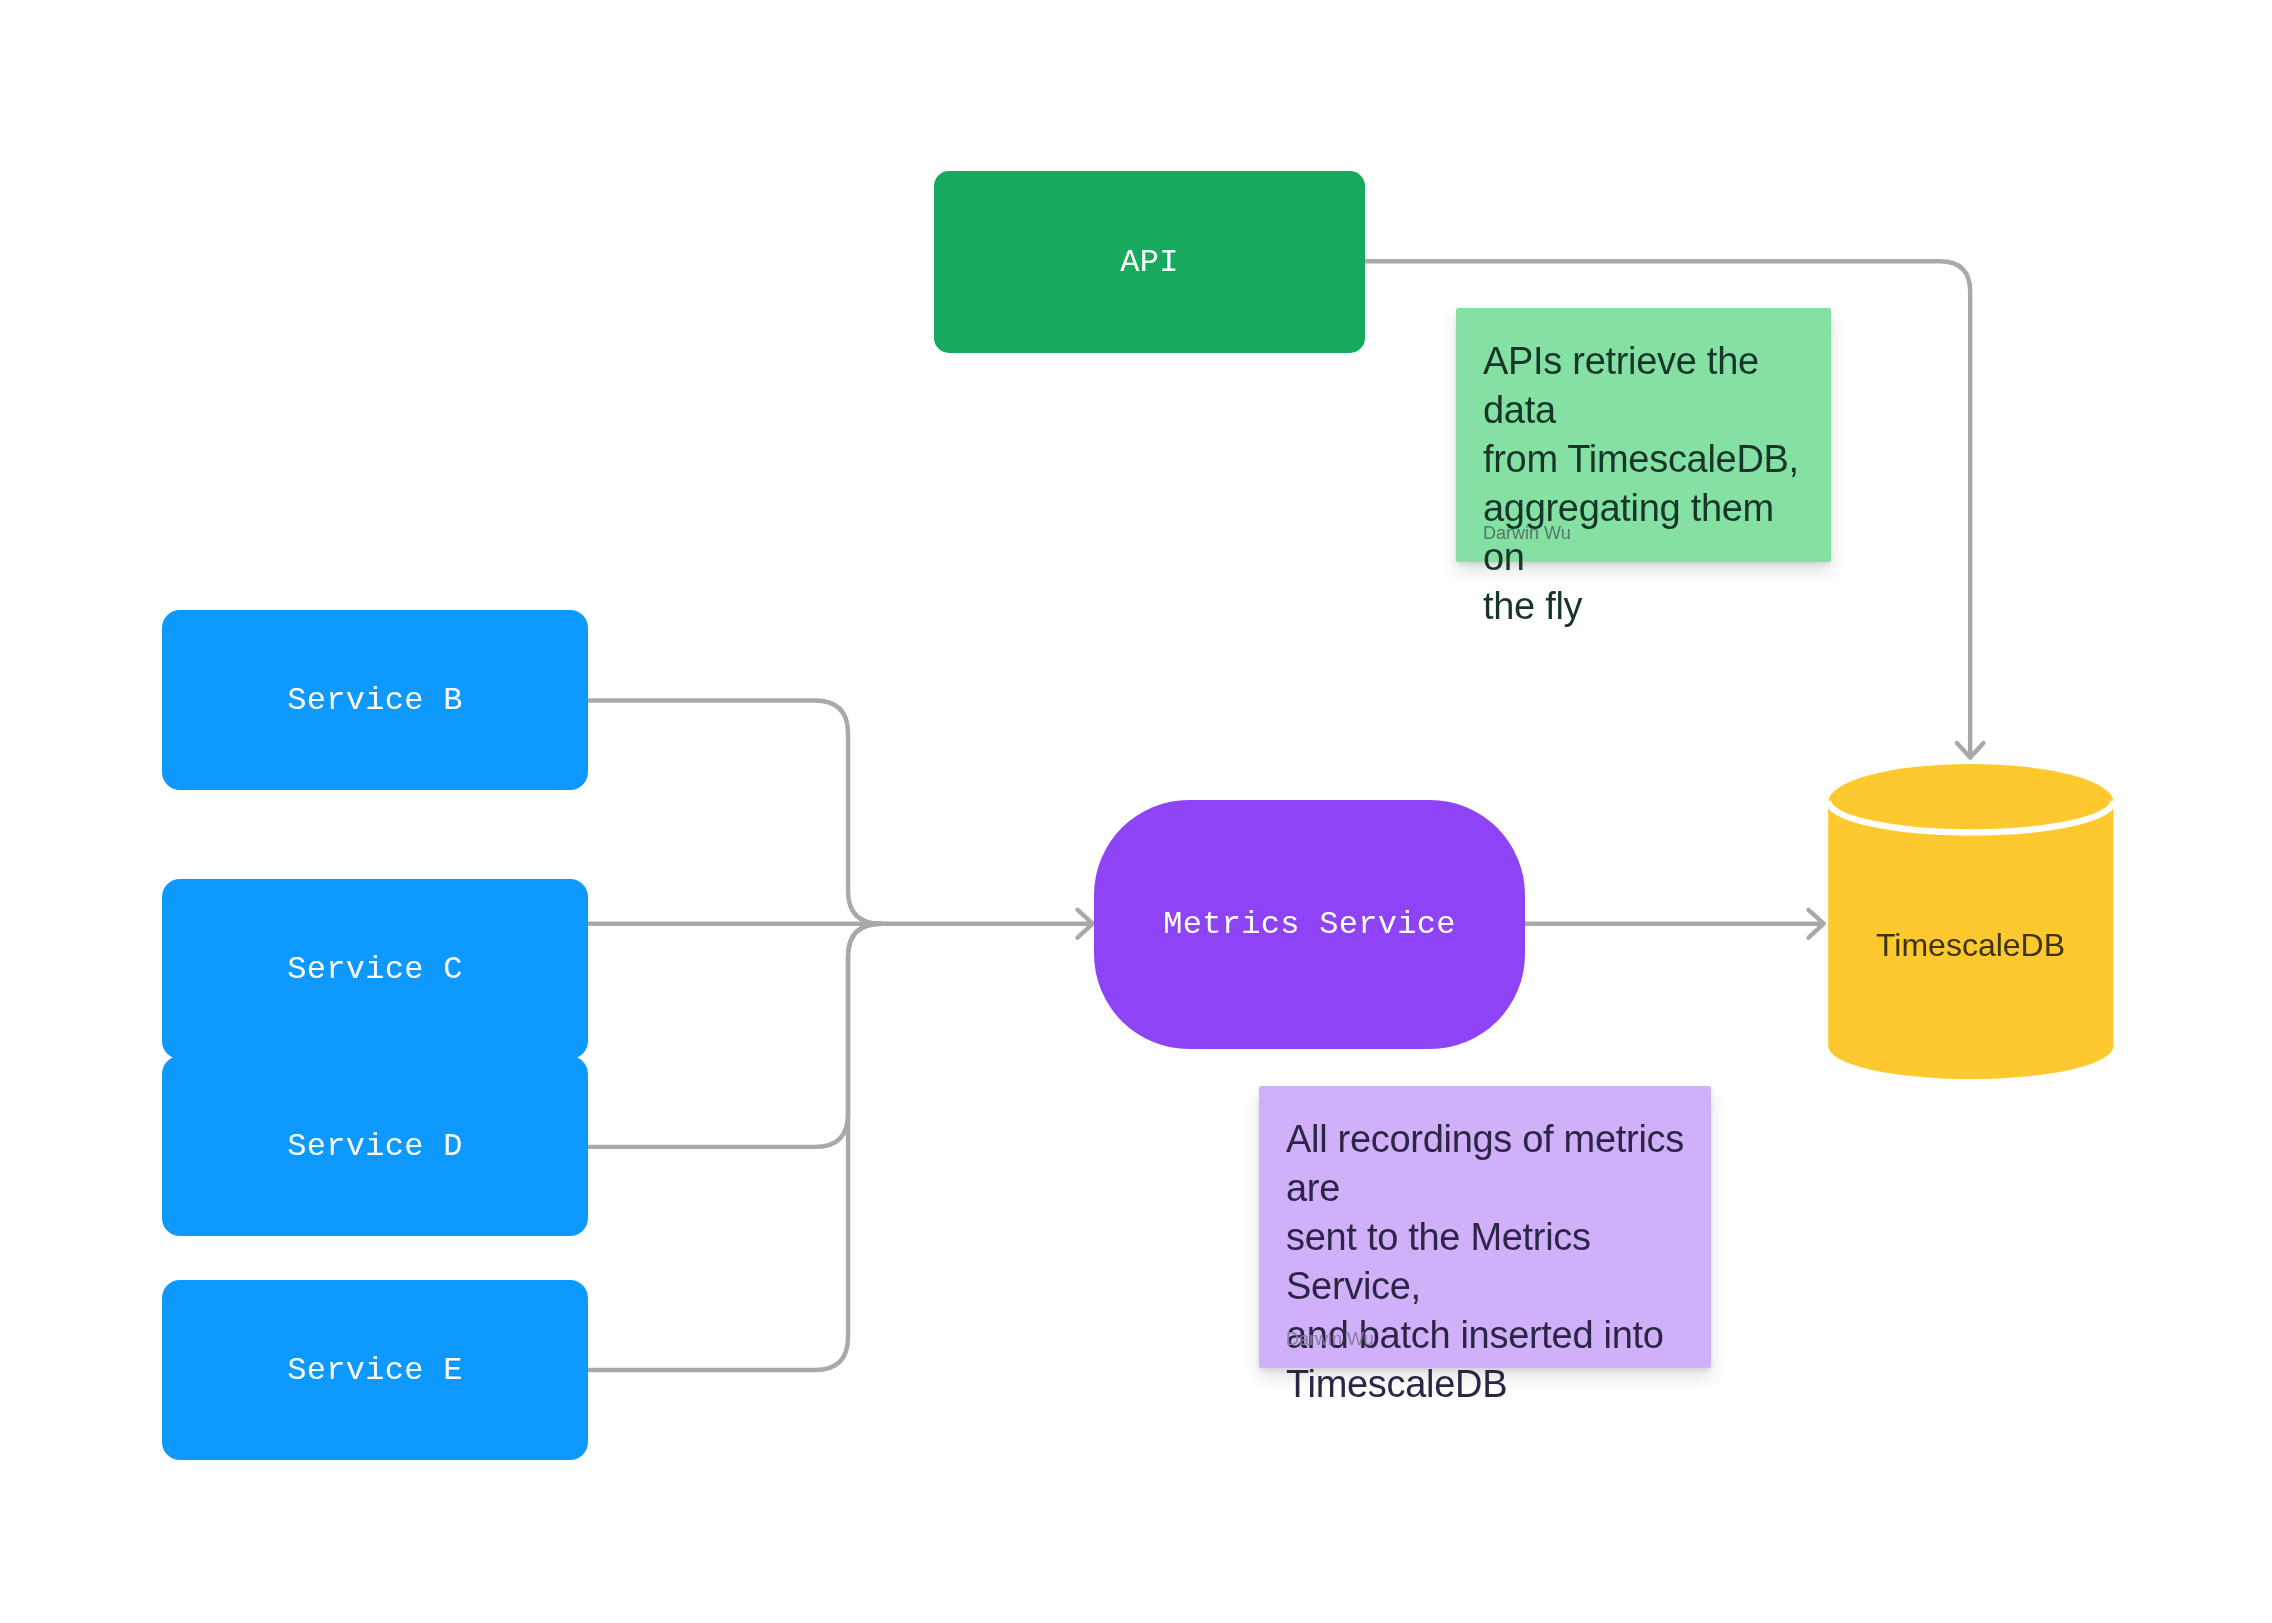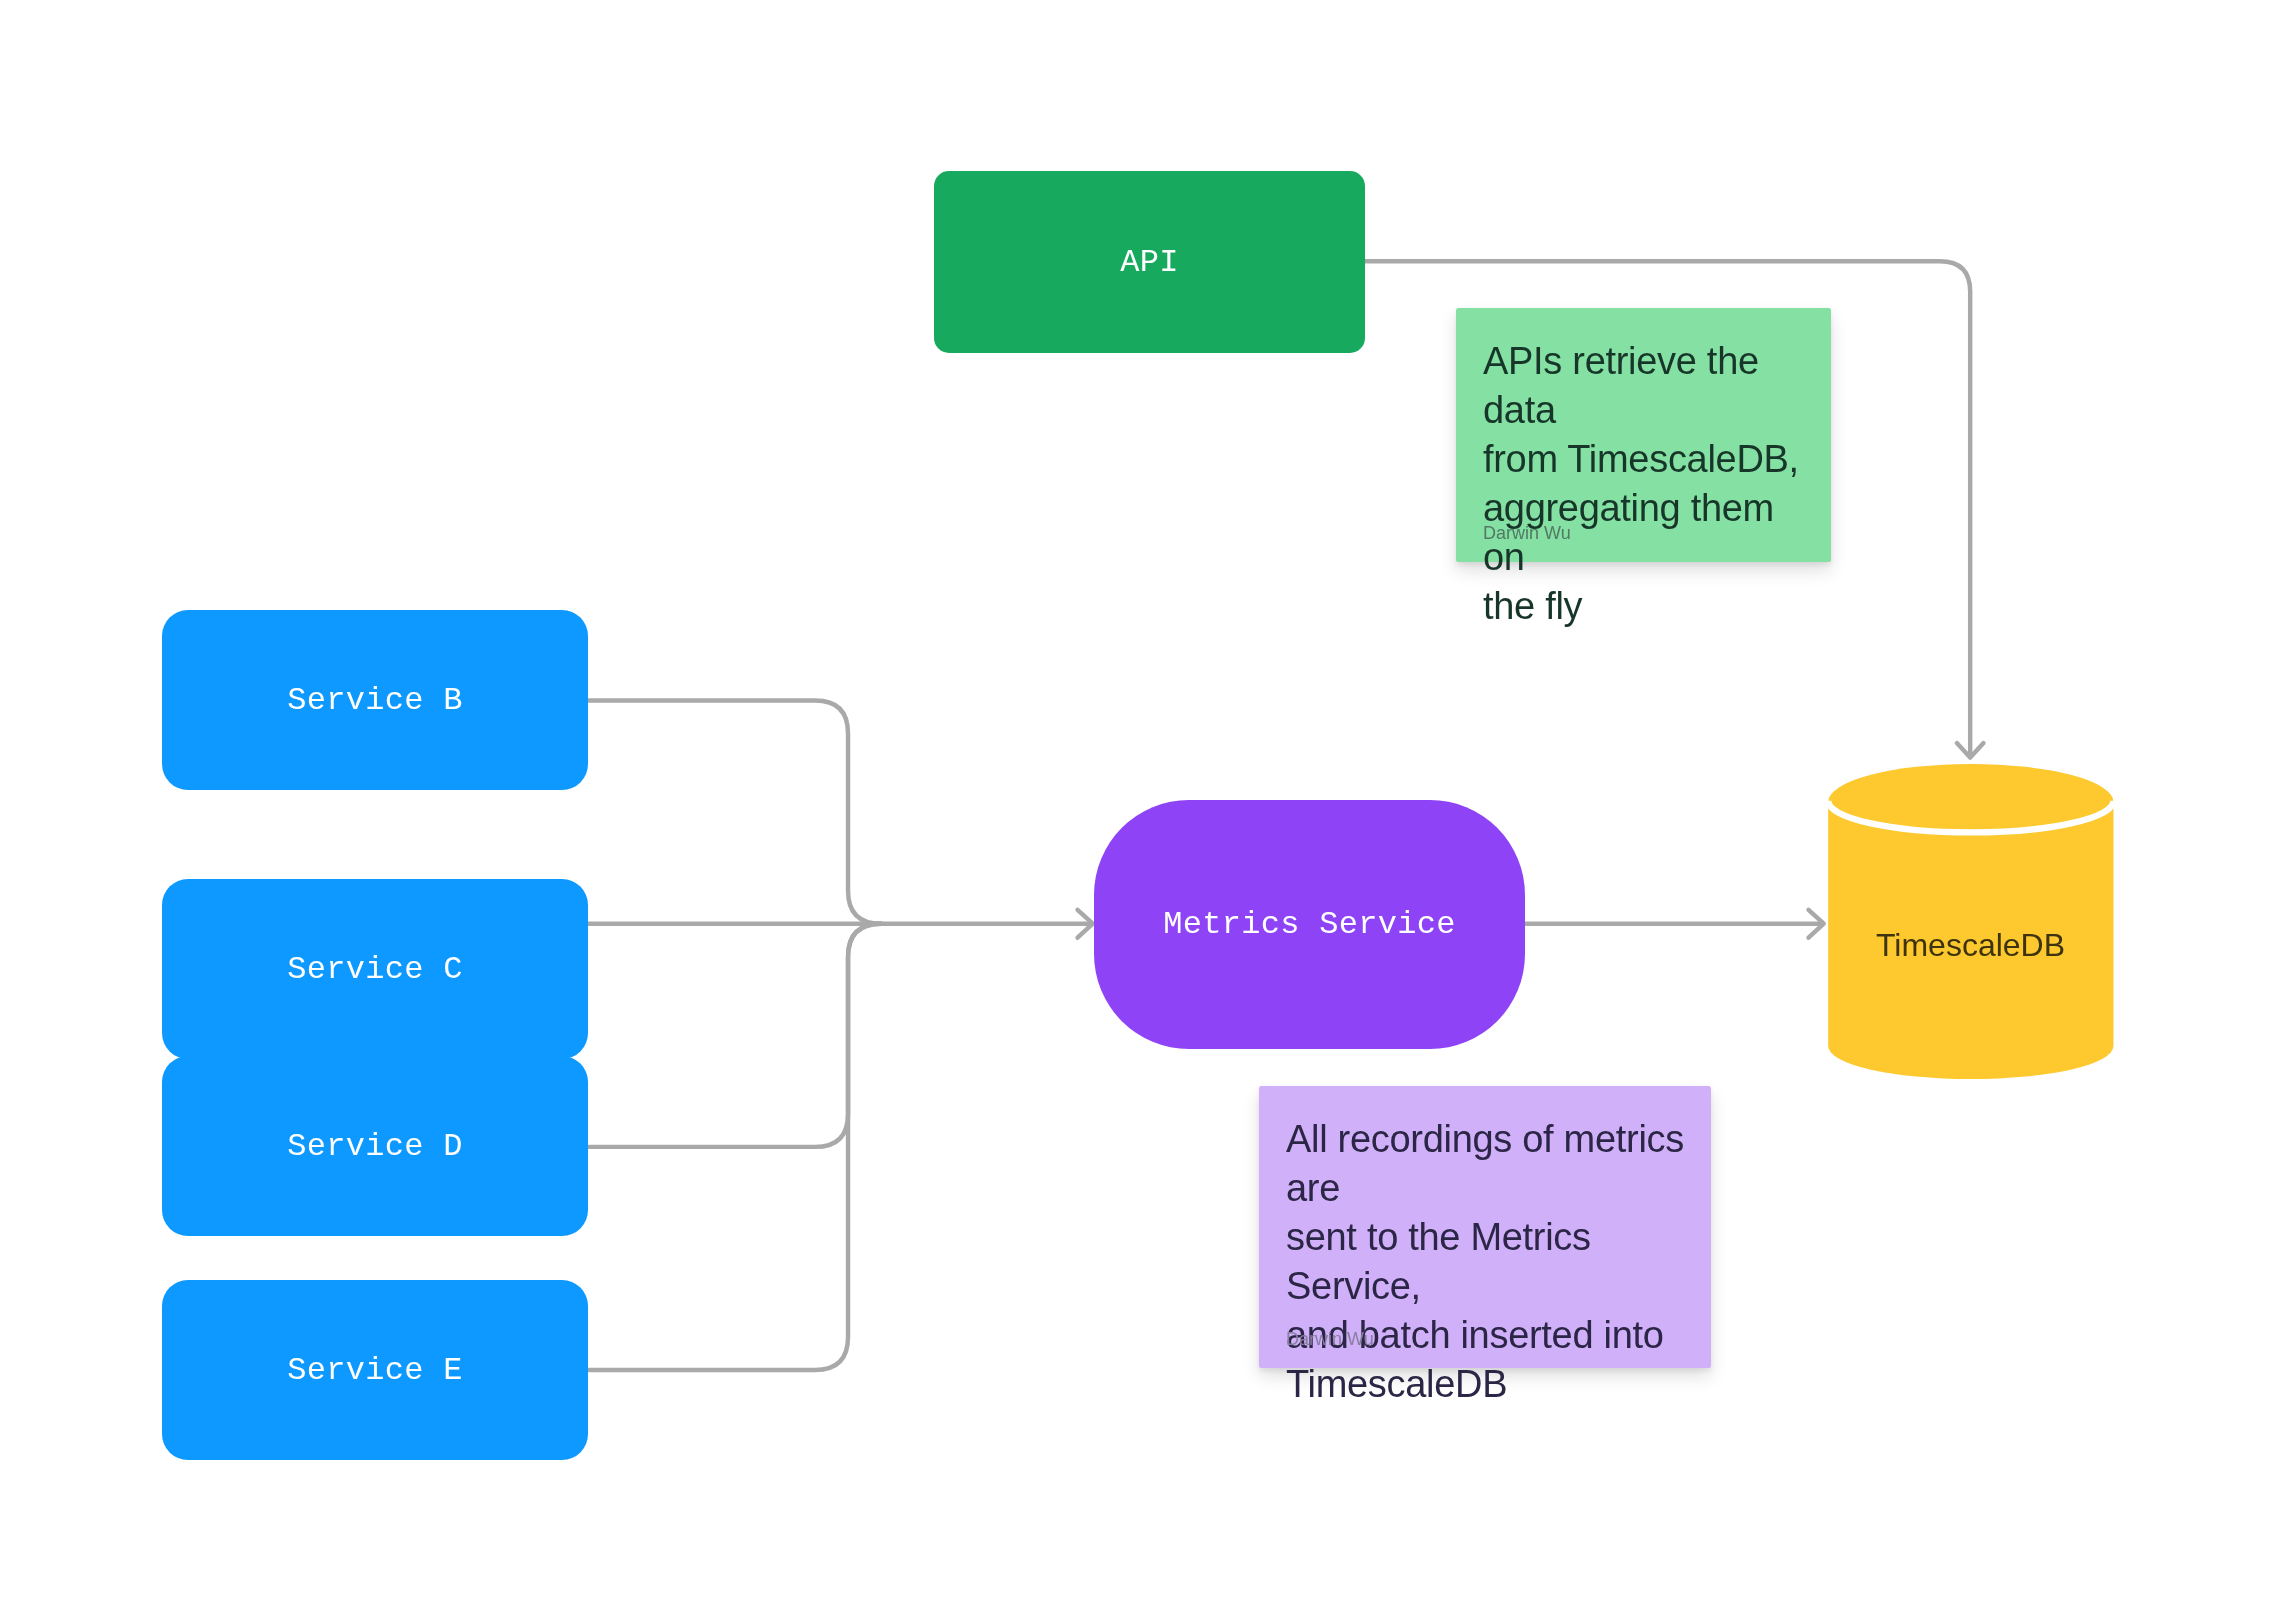--- a/index.html
+++ b/index.html
@@ -51,21 +51,21 @@
     font-family: Liberation Mono, monospace;
   }
   .node-api {
     left: 934px; top: 171px; width: 431px; height: 182px;
     background: var(--green, #17AA5E);
     border-radius: 15px;
   }
   .node-service {
     left: 162px; width: 426px; height: 180px;
     background: var(--blue, #0D99FF);
-    border-radius: 26px;
+    border-radius: 18px;
   }
   .node-service-b { top: 610px; }
   .node-service-c { top: 879px; }
   .node-service-d { top: 1056px; }
   .node-service-e { top: 1280px; }
   .node-metrics {
     left: 1094px; top: 800px; width: 431px; height: 249px;
     background: var(--purple, #8F43F7);
     border-radius: 95px;
     align-items: center;

